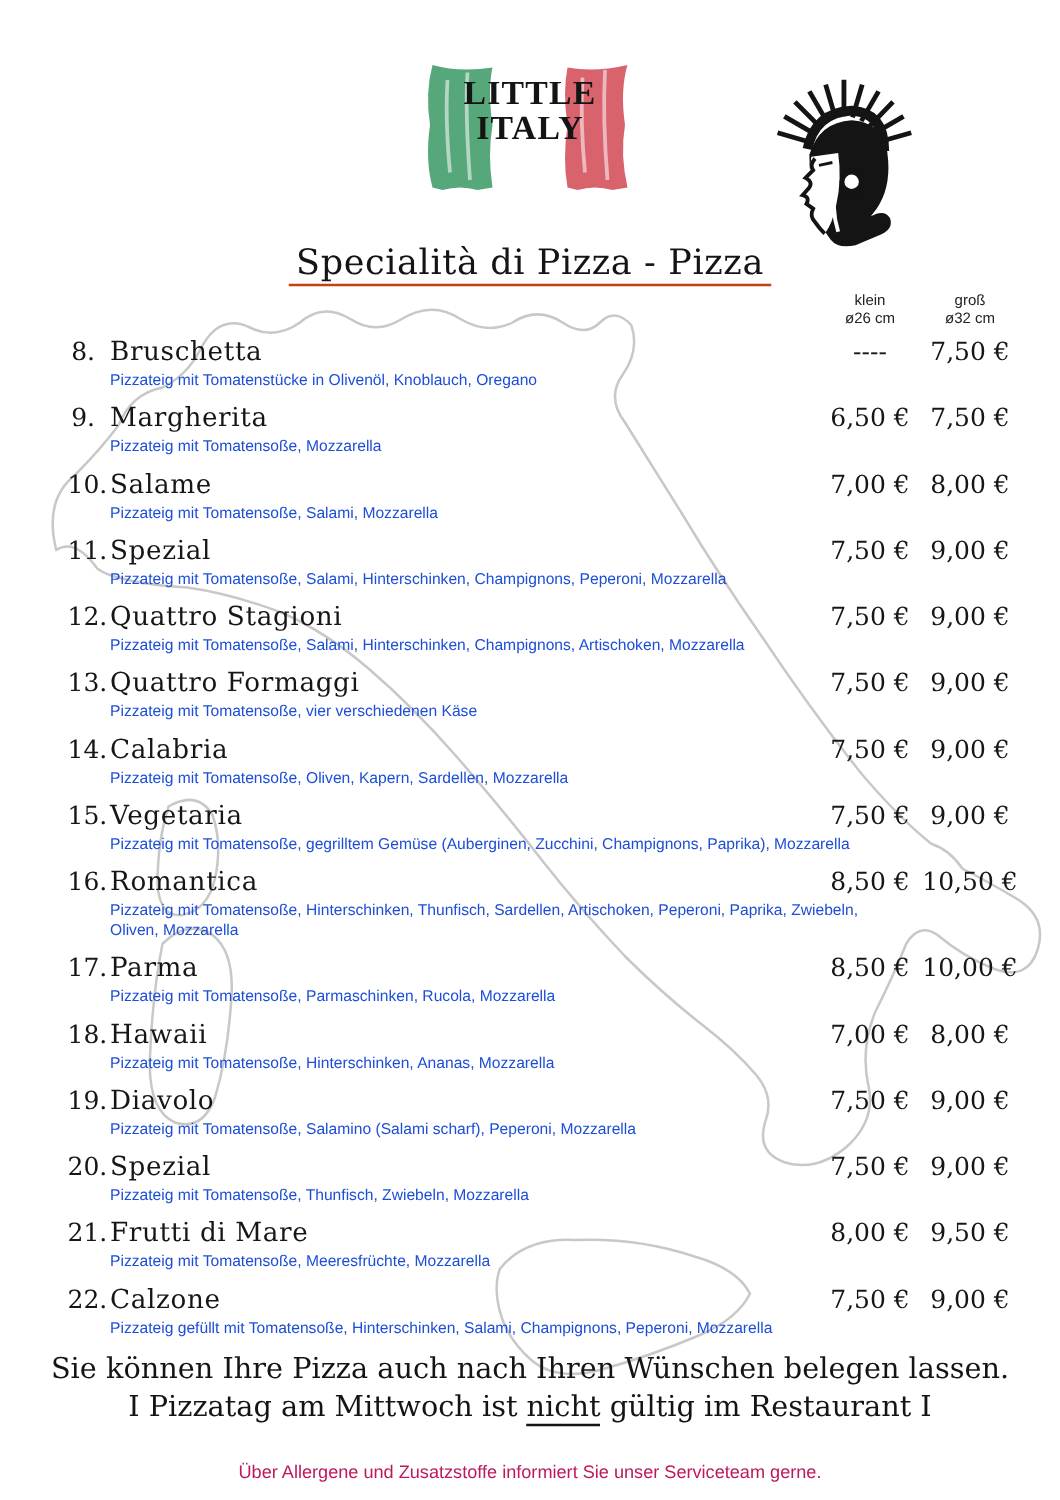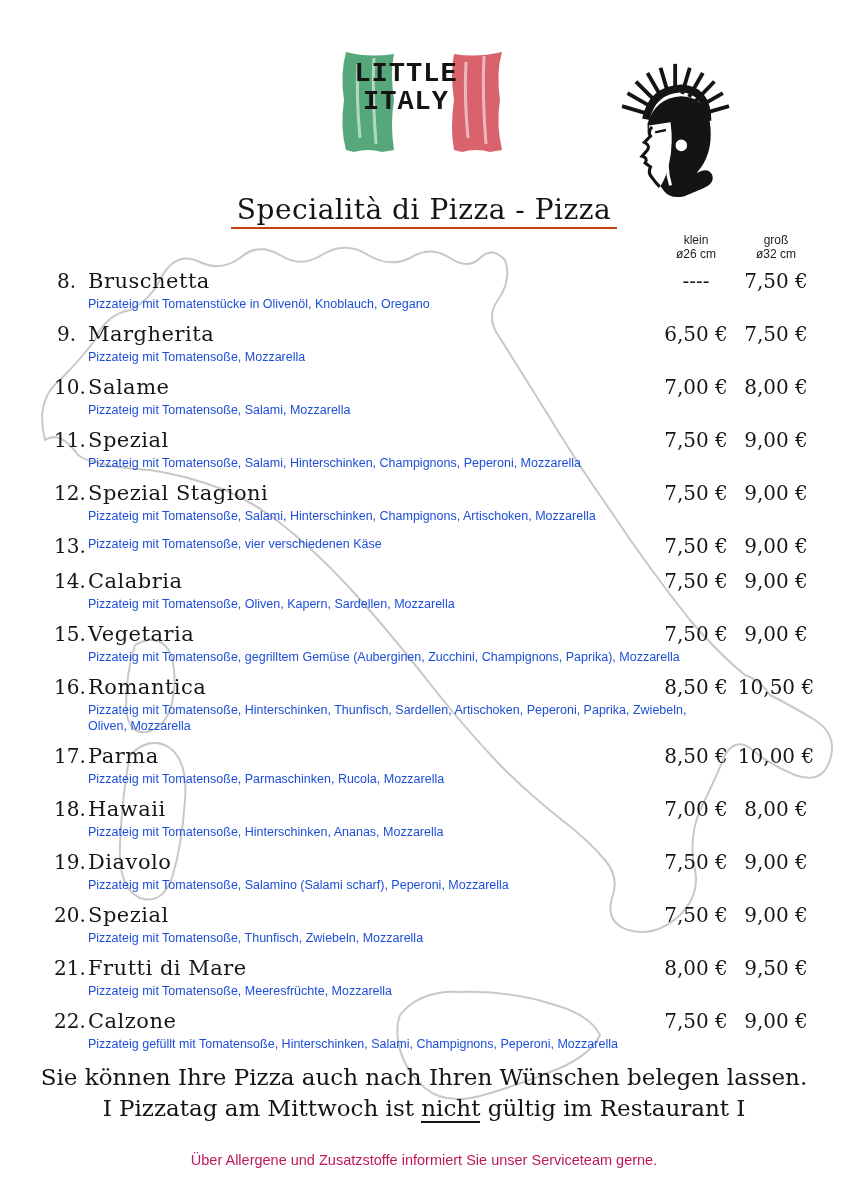--- a/index.html
+++ b/index.html
@@ -9,22 +9,22 @@
     font-family:"Liberation Sans", sans-serif; color:#161616;
   }
   .map-bg { position:absolute; inset:0; z-index:0; pointer-events:none; }
   .content { position:relative; z-index:1; }
 
   .decor { font-family:"DejaVu Serif","Liberation Serif",serif; }
 
   
   .header { position:relative; height:192px; }
   .flag-wrap { position:absolute; left:338px; top:46px; width:172px; height:110px; }
-  .flag-text { position:absolute; left:320px; top:60px; width:172px; text-align:center;
-    font-family:Liberation Mono, monospace; font-weight:700; font-size:27px; line-height:28px;
+  .flag-text { position:absolute; left:338px; top:60px; width:172px; text-align:center;
+    font-family:Liberation Serif, serif; font-weight:700; font-size:27px; line-height:28px;
     letter-spacing:1px; color:#141414; }
   .helmet-wrap { position:absolute; left:608px; top:50px; width:142px; height:150px; }
 
   
   .title-row { text-align:center; margin-top:2px; }
   .title-text { display:inline-block; font-size:28px; line-height:32px; color:#141414;
     border-bottom:2px solid #c2410c; padding:0 6px 1px; letter-spacing:0.5px; }
 
   
   .size-headers { display:flex; justify-content:flex-end; padding-right:32px; margin-top:4px; }
@@ -156,30 +156,31 @@
           <div class="name decor">Spezial</div>
         <div class="desc">Pizzateig mit Tomatensoße, Salami, Hinterschinken, Champignons, Peperoni, Mozzarella</div>
         </div>
       <div class="price decor">7,50 €</div>
       <div class="price decor">9,00 €</div>
     </div>
 
     <div class="row">
       <div class="num decor">12.</div>
       <div class="body">
-          <div class="name decor">Spezial Stagioni</div>
+          <div class="name decor">Quattro Stagioni</div>
         <div class="desc">Pizzateig mit Tomatensoße, Salami, Hinterschinken, Champignons, Artischoken, Mozzarella</div>
         </div>
       <div class="price decor">7,50 €</div>
       <div class="price decor">9,00 €</div>
     </div>
 
     <div class="row">
       <div class="num decor">13.</div>
       <div class="body">
+          <div class="name decor">Quattro Formaggi</div>
         <div class="desc">Pizzateig mit Tomatensoße, vier verschiedenen Käse</div>
         </div>
       <div class="price decor">7,50 €</div>
       <div class="price decor">9,00 €</div>
     </div>
 
     <div class="row">
       <div class="num decor">14.</div>
       <div class="body">
           <div class="name decor">Calabria</div>

